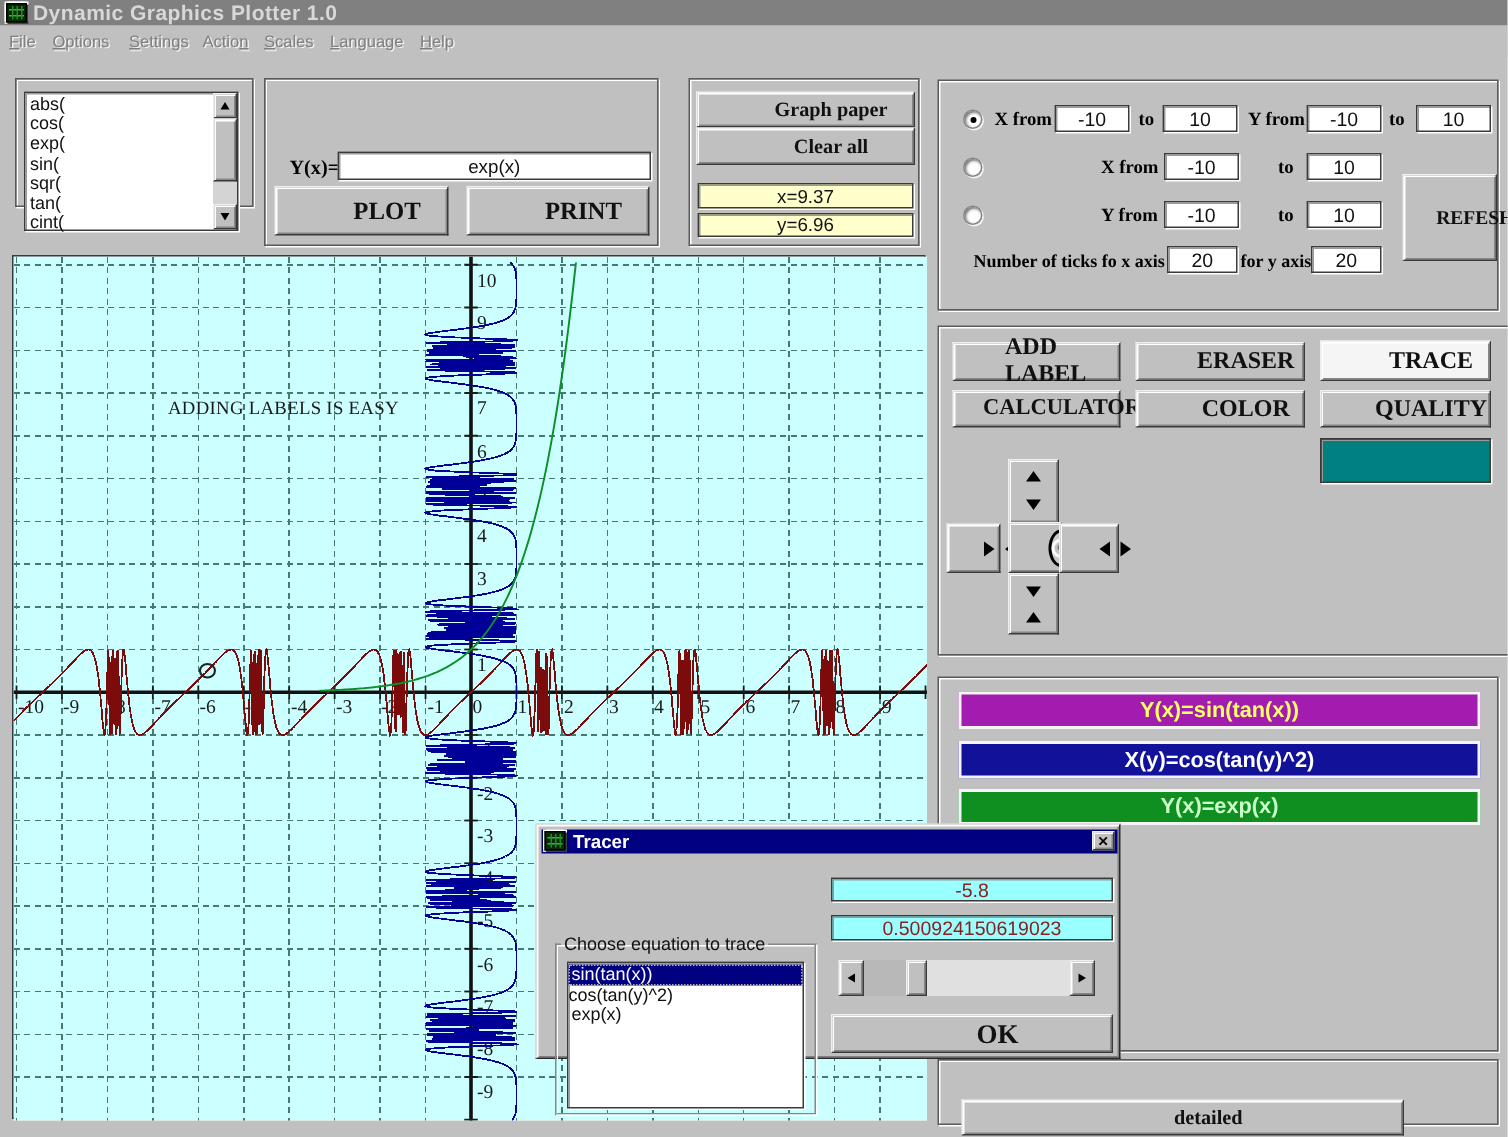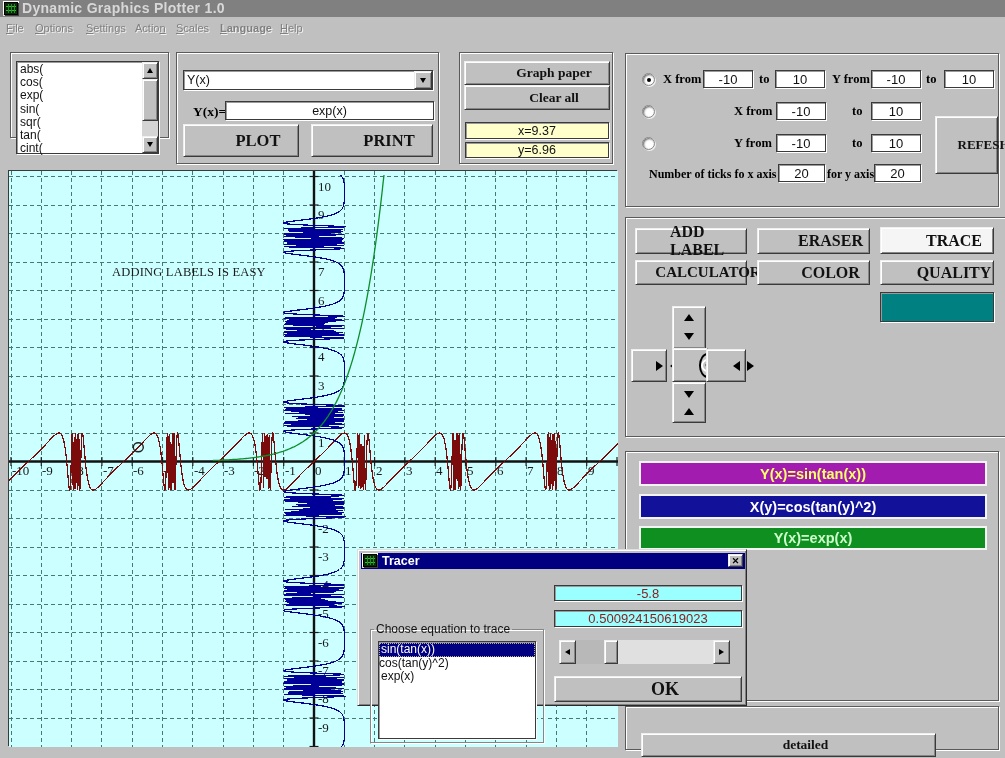--- a/index.html
+++ b/index.html
@@ -77,46 +77,40 @@
       </div>
     <div class="txt">Dynamic Graphics Plotter 1.0</div>
   </div>
 
   <div id="menubar">
     <div class="mi" style="left:6px;"><u>F</u>ile</div>
     <div class="mi" style="left:35px;"><u>O</u>ptions</div>
     <div class="mi" style="left:86px;"><u>S</u>ettings</div>
     <div class="mi" style="left:135px;">Actio<u>n</u></div>
     <div class="mi" style="left:176px;"><u>S</u>cales</div>
-    <div class="mi" style="left:220px;font-weight:bold;"><u>L</u>anguage</div>
+    <div class="mi" style="left:220px;"><u>L</u>anguage</div>
     <div class="mi" style="left:280px;"><u>H</u>elp</div>
   </div>
 
   <div class="p3d" style="left:10px; top:52px; width:159px; height:86px;">
     <div class="tb" style="left:5px; top:8px; width:143px; height:93px; justify-content:flex-start; align-items:flex-start;">
       <div style="padding:1px 0 0 3px; font-size:12px; line-height:13.2px;">abs(<br>cos(<br>exp(<br>sin(<br>sqr(<br>tan(<br>cint(</div>
       <div class="abs" style="right:0; top:0; width:16px; height:91px; background:#d4d4d4;">
         <div class="sbbtn" style="left:0; top:0; width:16px; height:17px;">
             <div class="su"></div>
           </div>
         <div class="sbbtn" style="left:0; top:17px; width:16px; height:42px;"></div>
         <div class="sbbtn" style="left:0; top:74px; width:16px; height:17px;">
             <div class="sd"></div>
           </div>
       </div>
     </div>
   </div>
 
   <div class="p3d" style="left:176px; top:52px; width:263px; height:112px;">
-    <div class="tb" style="left:6px; top:17px; width:250px; height:20px; justify-content:flex-start; font-size:12.5px;">
-      <span style="padding-left:3px;">Y(x)</span>
-      <div class="sbbtn" style="right:0; top:0; width:18px; height:18px;">
-          <div class="sd"></div>
-        </div>
-    </div>
     <div class="lbl" style="left:16px; top:51px; font-size:13.5px;">Y(x)=</div>
     <div class="tb" style="left:48px; top:48px; width:209px; height:19px; font-size:12.5px;">exp(x)</div>
     <div class="btn" style="left:134px; top:71px; width:122px; height:33px; font-size:16.5px;">PRINT</div>
     <div class="btn" style="left:6px; top:71px; width:116px; height:33px; font-size:16.5px;">PLOT</div>
   </div>
 
   <div class="p3d" style="left:459px; top:52px; width:154px; height:112px;">
     <div class="btn" style="left:4px; top:8px; width:146px; height:24px; font-size:13.5px;">Graph paper</div>
     <div class="btn" style="left:4px; top:32px; width:146px; height:25px; font-size:13.5px;">Clear all</div>
     <div class="tb" style="left:5px; top:69px; width:144px; height:17px; background:#ffffcc; font-size:12.5px;">x=9.37</div>

